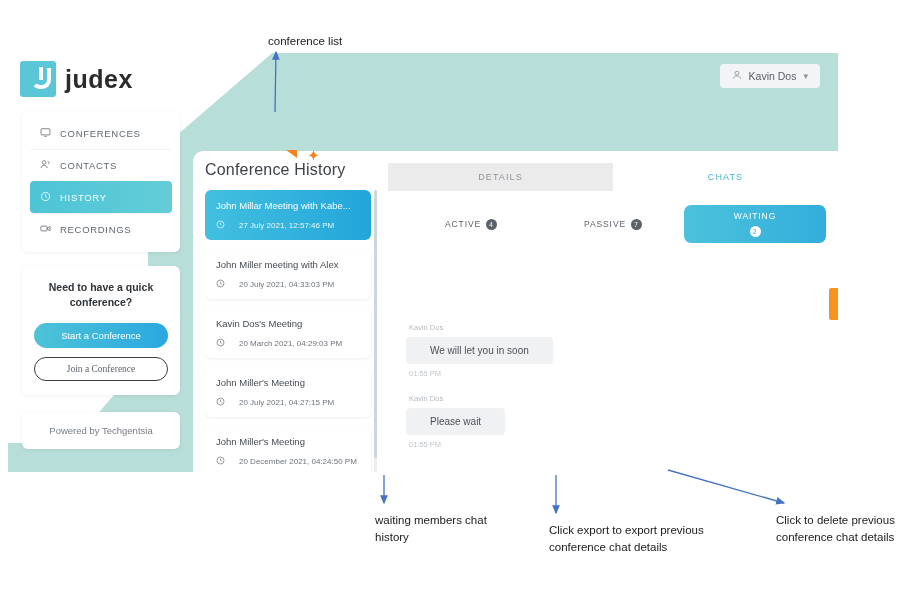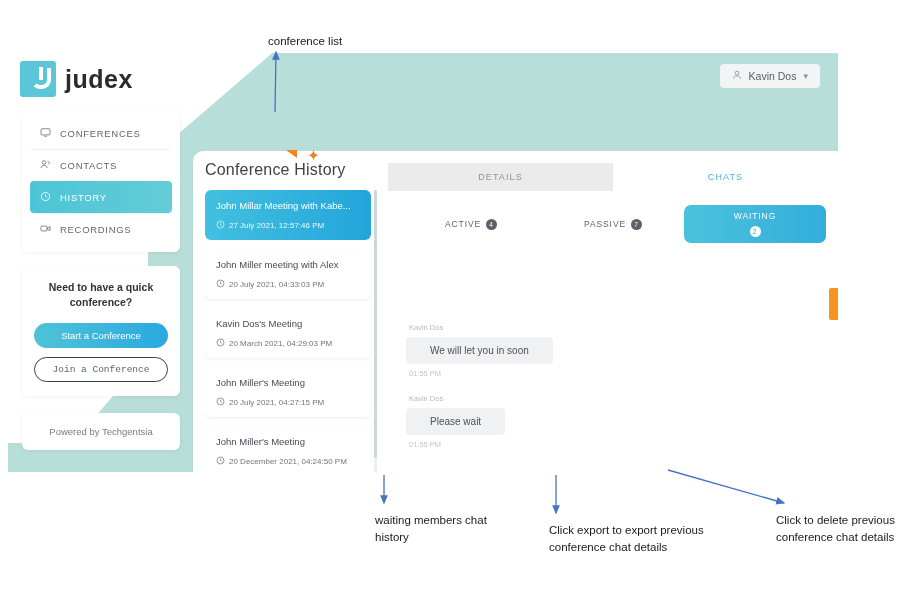--- a/index.html
+++ b/index.html
@@ -141,21 +141,21 @@
     background: linear-gradient(90deg, #4ec3d8, #2aa8e0);
     color: #fff; border: none; border-radius: 14px;
     padding: 7px 0; font-size: 9.5px; cursor: pointer;
     font-family: inherit;
   }
   .btn-outline {
     margin-top: 9px; display: block; width: 100%;
     background: #fff; color: #5d656d;
     border: 1px solid #3a3f45; border-radius: 14px;
     padding: 6px 0; font-size: 9.5px; cursor: pointer;
-    font-family: Liberation Mono, monospace;
+    font-family: Liberation Serif, serif;
   }
   .powered {
     margin-top: 17px; background: #fff; border-radius: 6px;
     padding: 13px 0; text-align: center;
     font-size: 9.5px; color: #767d85;
     box-shadow: 0 1px 4px rgba(0,0,0,.06);
   }
 
   
   .history-col {
@@ -177,21 +177,21 @@
   }
   .conf-item.selected {
     background: linear-gradient(90deg, #43c0e0, #22a5da);
     box-shadow: none;
   }
   .conf-name {
     font-size: 9.5px; color: #454b52; margin-bottom: 9px;
     white-space: nowrap; overflow: hidden; text-overflow: ellipsis;
   }
   .conf-item.selected .conf-name { color: #ffffff; }
-  .conf-time { display: flex; align-items: center; gap: 4px; font-size: 8px; color: #6e757d; }
+  .conf-time { display: flex; align-items: center; gap: 14px; font-size: 8px; color: #6e757d; }
   .conf-item.selected .conf-time { color: #eaf8fd; }
   .scroll-track {
     position: absolute; right: 0; top: 0; width: 3px; height: 322px;
     background: #eceff1; border-radius: 2px;
   }
   .scroll-thumb {
     position: absolute; right: 0; top: 0; width: 3px; height: 268px;
     background: #cfd6da; border-radius: 2px;
   }
 

